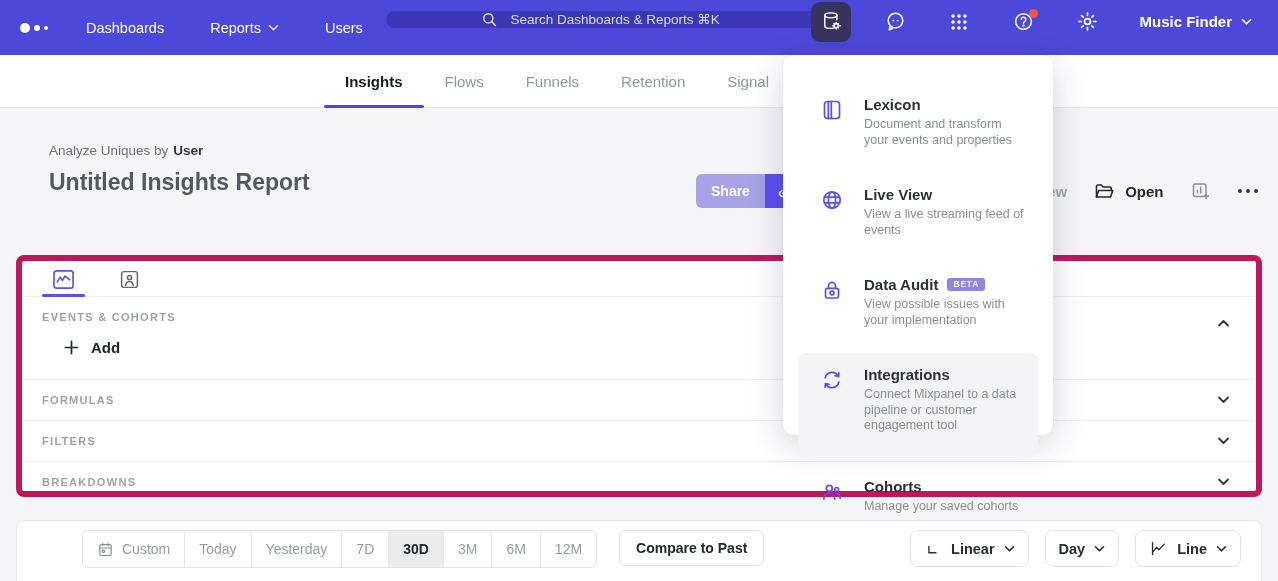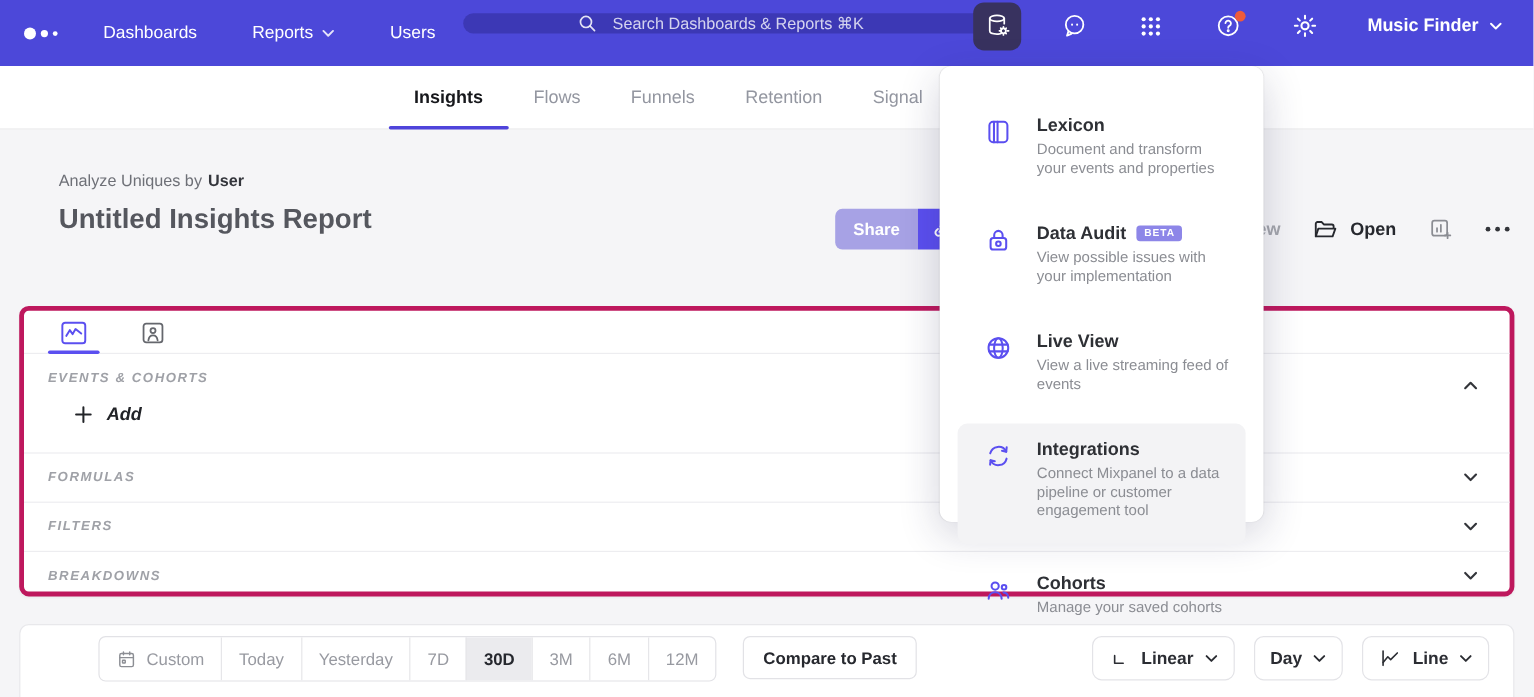--- a/index.html
+++ b/index.html
@@ -65,23 +65,22 @@
   .head-actions{position:absolute;right:20px;top:174px;height:34px;display:flex;align-items:center;gap:26px;z-index:3;}
   .new-btn{font-size:15px;font-weight:700;color:#a4a6ac;cursor:pointer;}
   .open-btn{display:flex;align-items:center;gap:10px;font-size:15px;font-weight:700;color:#26282e;cursor:pointer;}
   .board-add-btn{cursor:pointer;}
   .more-btn{display:flex;gap:3.5px;cursor:pointer;align-items:center;}
   .more-btn i{width:4.5px;height:4.5px;border-radius:50%;background:#33353a;}
 
   
   .query-card{
     position:absolute;left:16px;right:16px;top:255px;height:242px;background:#fff;
-    border:4px solid #be185d;border-radius:8px;box-sizing:border-box;
+    border:6px solid #be185d;border-radius:8px;box-sizing:border-box;
     box-shadow:0 1px 2px rgba(30,30,60,.04);
-    font-style:italic;
   }
   .qc-tabs{height:35px;border-bottom:1px solid #ededf0;display:flex;align-items:flex-end;gap:24px;padding-left:20px;}
   .qc-tab{padding:0 10px 6px;position:relative;cursor:pointer;}
   .qc-tab.active::after{content:"";position:absolute;left:0;right:0;bottom:-1px;height:3px;background:#5b4ff0;border-radius:2px;}
   .qc-section{position:relative;height:82px;box-sizing:border-box;padding:14px 20px 0;}
   .qc-label{font-size:11px;font-weight:700;letter-spacing:1.3px;color:#9fa1a7;}
   .add-row{display:flex;align-items:center;gap:12px;margin:16px 0 0 22px;cursor:pointer;}
   .add-row span{font-size:15px;font-weight:700;color:#222428;}
   .qc-chevron{position:absolute;right:26px;top:50%;transform:translateY(-50%);cursor:pointer;}
   .qc-section .qc-chevron{top:22px;transform:none;}
@@ -385,48 +384,48 @@
     <span class="mi-text">
       <span class="mi-title-row">
           <span class="mi-title">Lexicon</span>
         </span>
       <span class="mi-desc">Document and transform your events and properties</span>
     </span>
   </div>
 
   <div class="menu-item">
     <span class="mi-icon">
+      <svg width="24" height="24" viewBox="0 0 24 24" fill="none" stroke="#5b4ff0" stroke-width="1.7" stroke-linecap="round">
+        <circle cx="12" cy="12" r="8.2"></circle>
+        <ellipse cx="12" cy="12" rx="3.6" ry="8.2"></ellipse>
+        <path d="M4.3 9.2h15.4M4.3 14.8h15.4"></path>
+      </svg>
+    </span>
+    <span class="mi-text">
+      <span class="mi-title-row">
+          <span class="mi-title">Live View</span>
+        </span>
+      <span class="mi-desc">View a live streaming feed of events</span>
+    </span>
+  </div>
+
+  <div class="menu-item">
+    <span class="mi-icon">
       <svg width="24" height="24" viewBox="0 0 24 24" fill="none" stroke="#5b4ff0" stroke-width="1.7" stroke-linecap="round" stroke-linejoin="round">
         <rect x="5.5" y="10.3" width="13" height="9.7" rx="2.2"></rect>
         <path d="M8.5 10.3V7.9a3.5 3.5 0 0 1 7 0v2.4"></path>
         <circle cx="12" cy="15.1" r="1.9"></circle>
       </svg>
     </span>
     <span class="mi-text">
       <span class="mi-title-row">
         <span class="mi-title">Data Audit</span>
         <span class="beta-badge">BETA</span>
       </span>
       <span class="mi-desc">View possible issues with your implementation</span>
-    </span>
-  </div>
-
-  <div class="menu-item">
-    <span class="mi-icon">
-      <svg width="24" height="24" viewBox="0 0 24 24" fill="none" stroke="#5b4ff0" stroke-width="1.7" stroke-linecap="round">
-        <circle cx="12" cy="12" r="8.2"></circle>
-        <ellipse cx="12" cy="12" rx="3.6" ry="8.2"></ellipse>
-        <path d="M4.3 9.2h15.4M4.3 14.8h15.4"></path>
-      </svg>
-    </span>
-    <span class="mi-text">
-      <span class="mi-title-row">
-          <span class="mi-title">Live View</span>
-        </span>
-      <span class="mi-desc">View a live streaming feed of events</span>
     </span>
   </div>
 
   <div class="menu-item highlighted">
     <span class="mi-icon">
       <svg width="24" height="24" viewBox="0 0 24 24" fill="none" stroke="#5b4ff0" stroke-width="1.7" stroke-linecap="round" stroke-linejoin="round">
         <path d="M5.2 9.8a7.1 7.1 0 0 1 13.3-1.4"></path>
         <polyline points="18.9,4.8 18.5,8.5 15,7.6"></polyline>
         <path d="M18.8 14.2a7.1 7.1 0 0 1-13.3 1.4"></path>
         <polyline points="5.1,19.2 5.5,15.5 9,16.4"></polyline>

